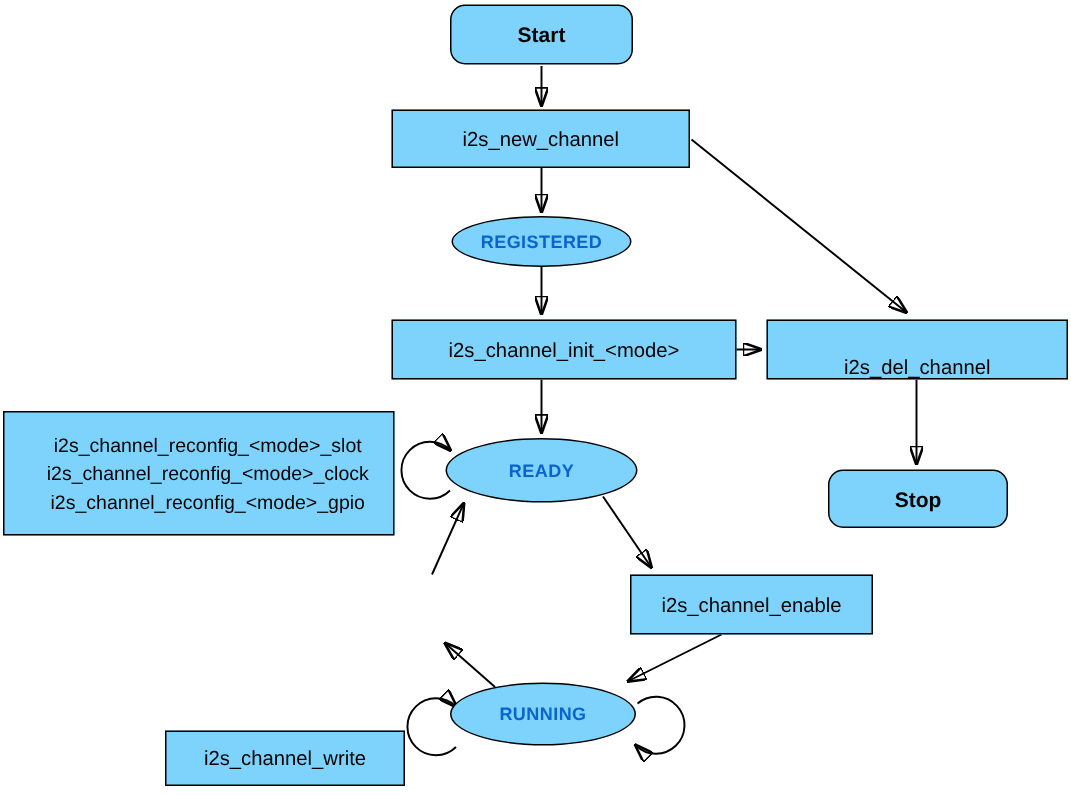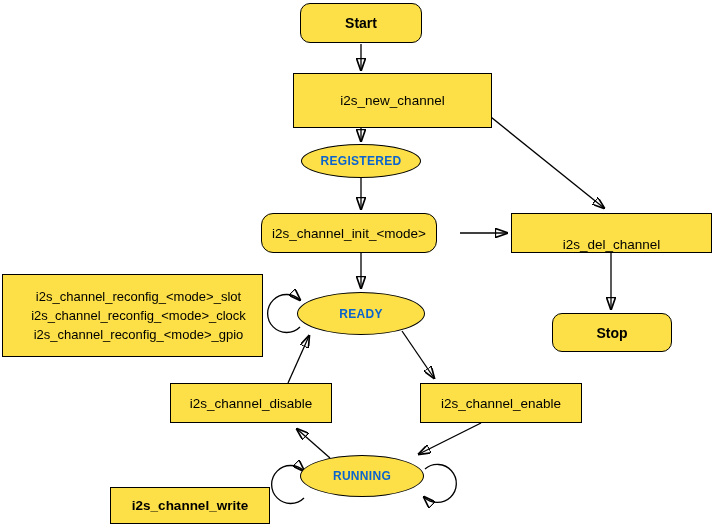--- a/index.html
+++ b/index.html
@@ -6,45 +6,45 @@
   #canvas {
     position:relative;
     width:714px; height:530px;
     background:#ffffff;
     font-family:"Liberation Sans", sans-serif;
     overflow:hidden;
   }
   #edges { position:absolute; left:0; top:0; z-index:1; }
   .node {
     position:absolute; z-index:2;
-    background:#fde047;
+    background:#7dd3fc;
     border:1.3px solid #000;
     box-sizing:border-box;
     display:flex; align-items:center; justify-content:center;
     font-size:13.5px; color:#000;
     text-align:center; white-space:nowrap;
   }
   .terminal { border-radius:10px; font-weight:bold; font-size:14px; }
   .ellipse  { border-radius:50%; font-weight:bold; font-size:12px;
               color:var(--accent,#0B64CE); letter-spacing:.3px; }
   .multiline { flex-direction:column; font-size:13px; line-height:19px;padding-left:12px; }
 
   
   #n-start      { left:300px; top:3px;   width:122px; height:40px; }
-  #n-new        { left:261px; top:73px;  width:199px; height:55px;margin-left:32px; }
+  #n-new        { left:261px; top:73px;  width:199px; height:39px; }
   #n-registered { left:301px; top:144px; width:120px; height:34px; }
-  #n-init       { left:261px; top:213px; width:176px; height:40px;border-radius:12px; }
+  #n-init       { left:261px; top:213px; width:230px; height:40px; }
   #n-del        { left:511px; top:213px; width:201px; height:40px;align-items:flex-end; }
   #n-stop       { left:552px; top:313px; width:120px; height:39px; }
   #n-reconfig   { left:2px;   top:274px; width:261px; height:83px; }
   #n-ready      { left:297px; top:292px; width:128px; height:43px; }
   #n-disable    { left:170px; top:383px; width:162px; height:40px; }
   #n-enable     { left:400px; top:383px; width:162px; height:40px;margin-left:20px; }
   #n-running    { left:300px; top:455px; width:124px; height:42px; }
-  #n-write      { left:110px; top:487px; width:160px; height:37px;font-weight:bold; }
+  #n-write      { left:110px; top:487px; width:160px; height:37px; }
   #n-read       { left:456px; top:487px; width:161px; height:38px; }
 
   #edges path { fill:none; stroke:var(--line,#000); stroke-width:1.3px; }
 </style>
 </head>
 <body>
 
 <div id="canvas">
 
   <svg id="edges" width="714" height="530" viewBox="0 0 714 530">
@@ -98,23 +98,20 @@
   <div id="n-reconfig" class="node multiline">
     <div>i2s_channel_reconfig_&lt;mode&gt;_slot</div>
     <div>i2s_channel_reconfig_&lt;mode&gt;_clock</div>
     <div>i2s_channel_reconfig_&lt;mode&gt;_gpio</div>
   </div>
 
   <div id="n-ready" class="node ellipse">
     <span>READY</span>
   </div>
 
-  <div id="n-disable" class="node">
-    <span>i2s_channel_disable</span>
-  </div>
 
   <div id="n-enable" class="node">
     <span>i2s_channel_enable</span>
   </div>
 
   <div id="n-running" class="node ellipse">
     <span>RUNNING</span>
   </div>
 
   <div id="n-write" class="node">

